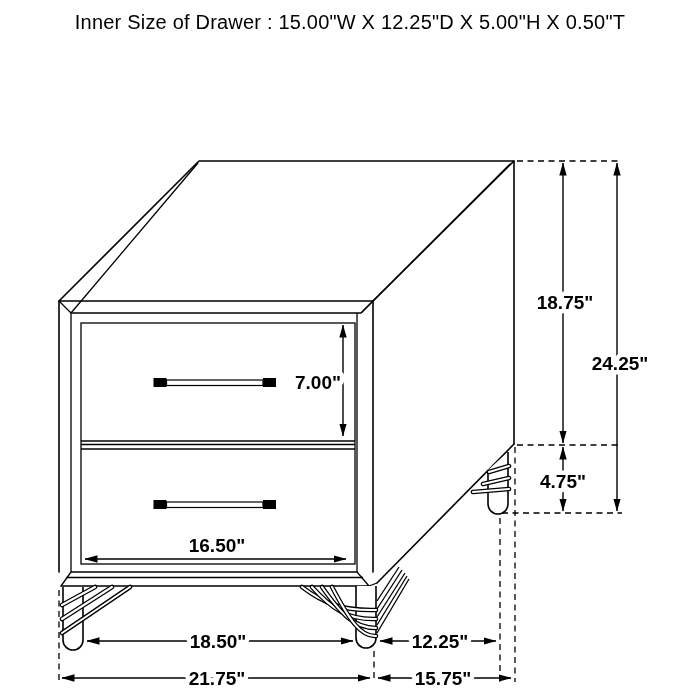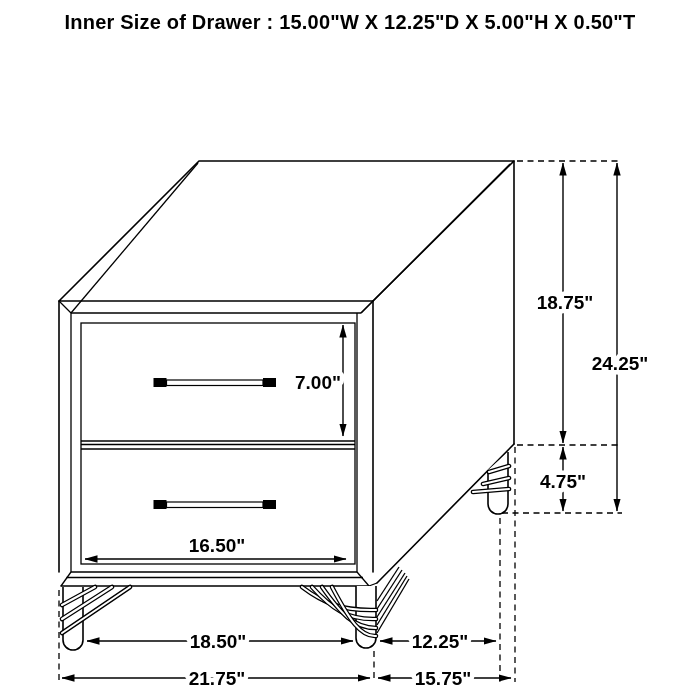--- a/index.html
+++ b/index.html
@@ -1,19 +1,19 @@
 <!DOCTYPE html>
 <html><head>
 <meta charset="utf-8">
 <style>
   html,body{margin:0;padding:0;background:#ffffff;}
   .stage{position:relative;width:700px;height:700px;background:#ffffff;overflow:hidden;
          font-family:"Liberation Sans", sans-serif;}
   .title{position:absolute;top:11px;left:0;width:700px;text-align:center;
-         font-size:20px;font-weight:bold;color:#000;letter-spacing:0.2px;}
+         font-size:20px;font-weight:normal;color:#000;letter-spacing:0.2px;}
   svg{position:absolute;left:0;top:0;}
   .ln{stroke:#000;stroke-width:1.6;fill:none;stroke-linecap:round;stroke-linejoin:round;}
   .thin{stroke:#000;stroke-width:1.3;fill:none;}
   .leg{stroke:#000;stroke-width:1.6;fill:#ffffff;}
   .wireB{stroke:#000;stroke-width:4.6;fill:none;stroke-linecap:round;}
   .wireW{stroke:#ffffff;stroke-width:2.1;fill:none;stroke-linecap:round;}
   .fan{stroke:#000;stroke-width:1.3;fill:none;}
   .dim{stroke:#000;stroke-width:1.4;fill:none;}
   .dash{stroke:#000;stroke-width:1.3;fill:none;stroke-dasharray:6 4.5;}
   .lbl{font-family:"Liberation Sans", sans-serif;font-size:19px;font-weight:bold;fill:#000;

